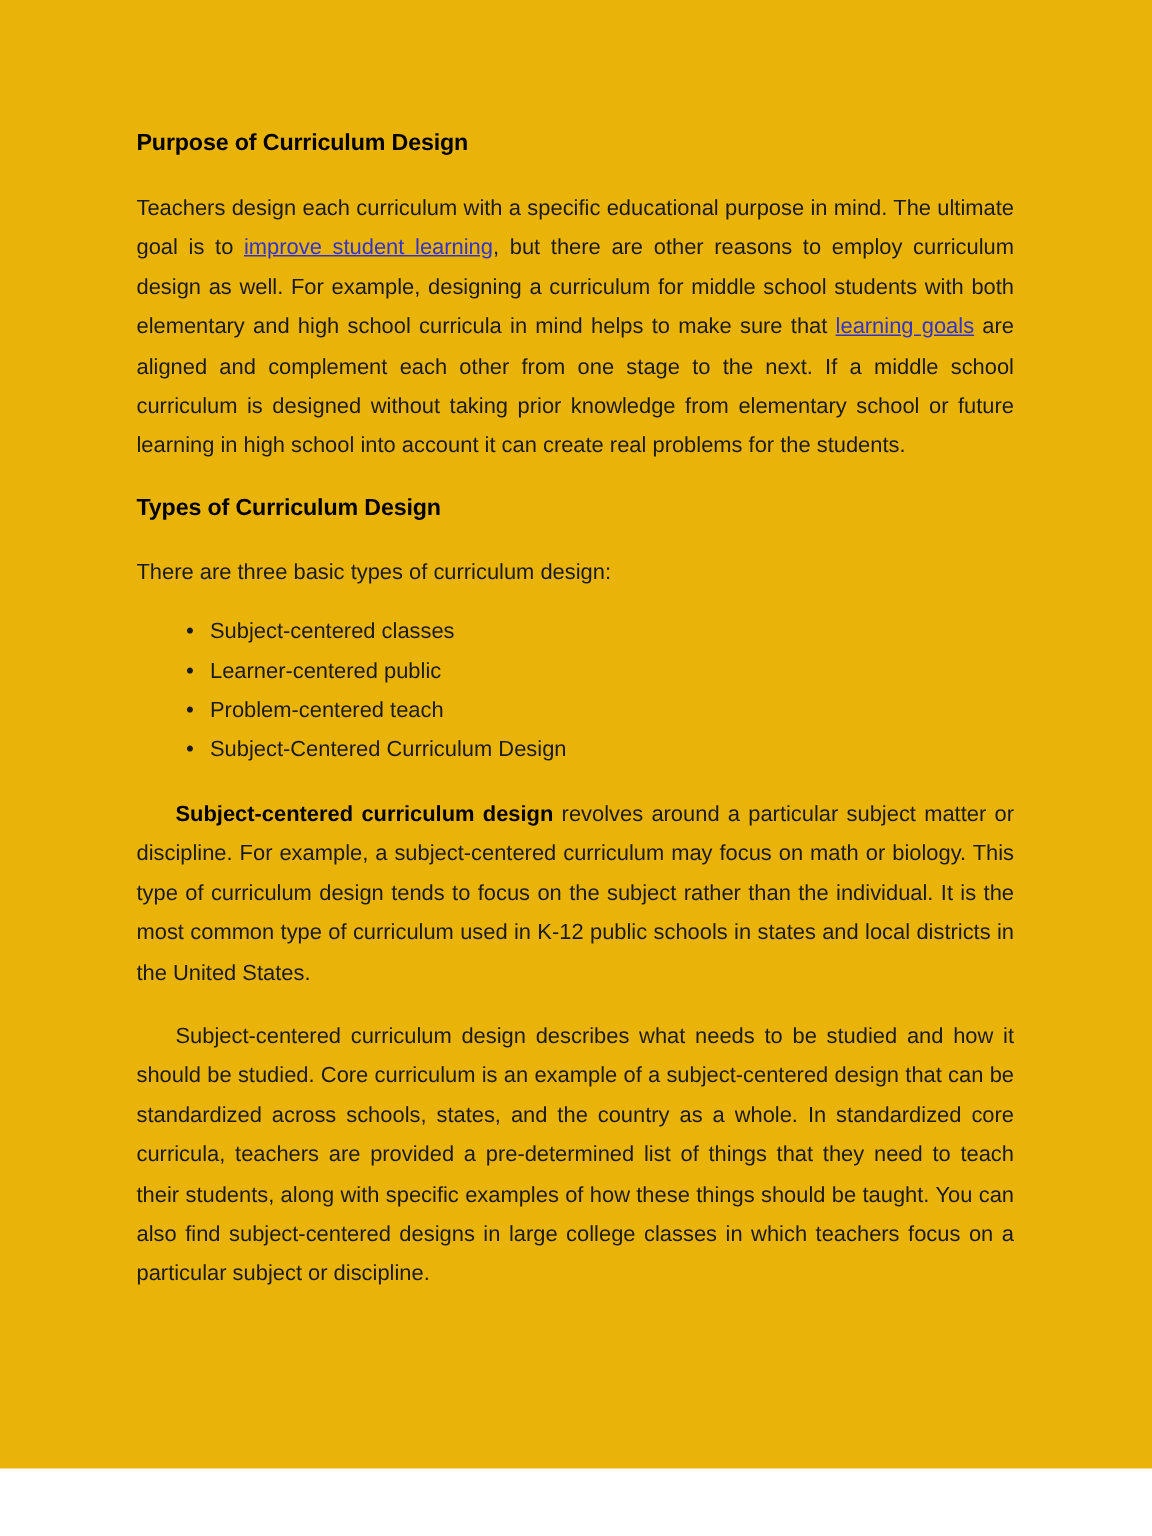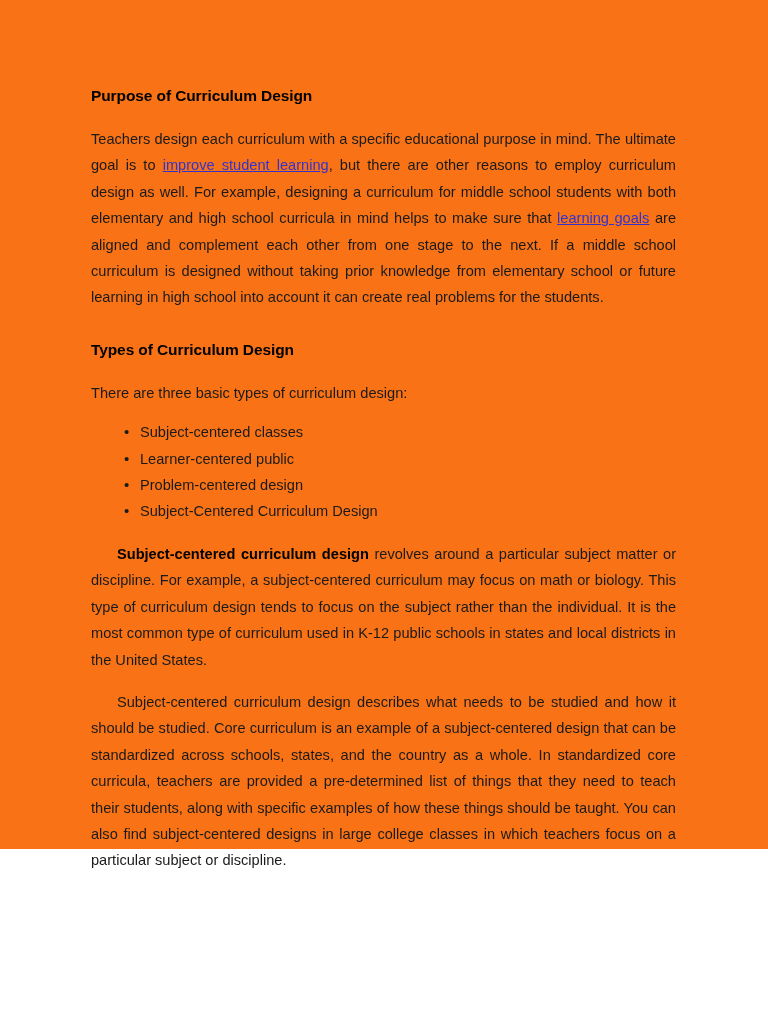--- a/index.html
+++ b/index.html
@@ -11,40 +11,40 @@
   body {
     width: 768px;
     height: 1024px;
     font-family: "Liberation Sans", sans-serif;
     color: #000000;
     overflow: hidden;
   }
   .page {
     position: relative;
     width: 768px;
-    height: 849px;
-    background: #f97316;
+    height: 979px;
+    background: #eab308;
     box-sizing: border-box;
   }
   .doc-body {
     position: absolute;
     left: 91px;
     top: 86px;
     width: 585px;
   }
   h2.heading {
     font-size: 15.5px;
     font-weight: bold;
     line-height: 20px;
     margin: 0 0 20px 0;
     letter-spacing: -0.1px;
     color: #000000;
   }
   h2.heading-2 {
-    margin-top: 29px;
+    margin-top: 18px;
   }
   p.para {
     font-size: 14.6px;
     line-height: 26.4px;
     margin: 16px 0 13px 0;
     text-align: justify;
     text-justify: inter-word;
     color: #1a1a1a;
     hyphens: none;
   }
@@ -93,21 +93,21 @@
 
     <p class="para no-indent"><span>Teachers design each curriculum with a specific educational purpose in mind. The ultimate goal is to </span><a class="doclink" href="#">improve student learning</a><span>, but there are other reasons to employ curriculum design as well. For example, designing a curriculum for middle school students with both elementary and high school curricula in mind helps to make sure that </span><a class="doclink" href="#">learning goals</a><span> are aligned and complement each other from one stage to the next. If a middle school curriculum is designed without taking prior knowledge from elementary school or future learning in high school into account it can create real problems for the students.</span></p>
 
     <h2 class="heading heading-2">Types of Curriculum Design</h2>
 
     <p class="para no-indent">There are three basic types of curriculum design:</p>
 
     <ul class="bullets">
       <li><span class="bullet-dot">•</span><span>Subject-centered classes</span></li>
       <li><span class="bullet-dot">•</span><span>Learner-centered public</span></li>
-      <li><span class="bullet-dot">•</span><span>Problem-centered design</span></li>
+      <li><span class="bullet-dot">•</span><span>Problem-centered teach</span></li>
       <li><span class="bullet-dot">•</span><span>Subject-Centered Curriculum Design</span></li>
     </ul>
 
     <p class="para indent"><span class="bold-run">Subject-centered curriculum design</span><span> revolves around a particular subject matter or discipline. For example, a subject-centered curriculum may focus on math or biology. This type of curriculum design tends to focus on the subject rather than the individual. It is the most common type of curriculum used in K-12 public schools in states and local districts in the United States.</span></p>
 
     <p class="para indent">Subject-centered curriculum design describes what needs to be studied and how it should be studied. Core curriculum is an example of a subject-centered design that can be standardized across schools, states, and the country as a whole. In standardized core curricula, teachers are provided a pre-determined list of things that they need to teach their students, along with specific examples of how these things should be taught. You can also find subject-centered designs in large college classes in which teachers focus on a particular subject or discipline.</p>
 
   </div>
 </div>
 

